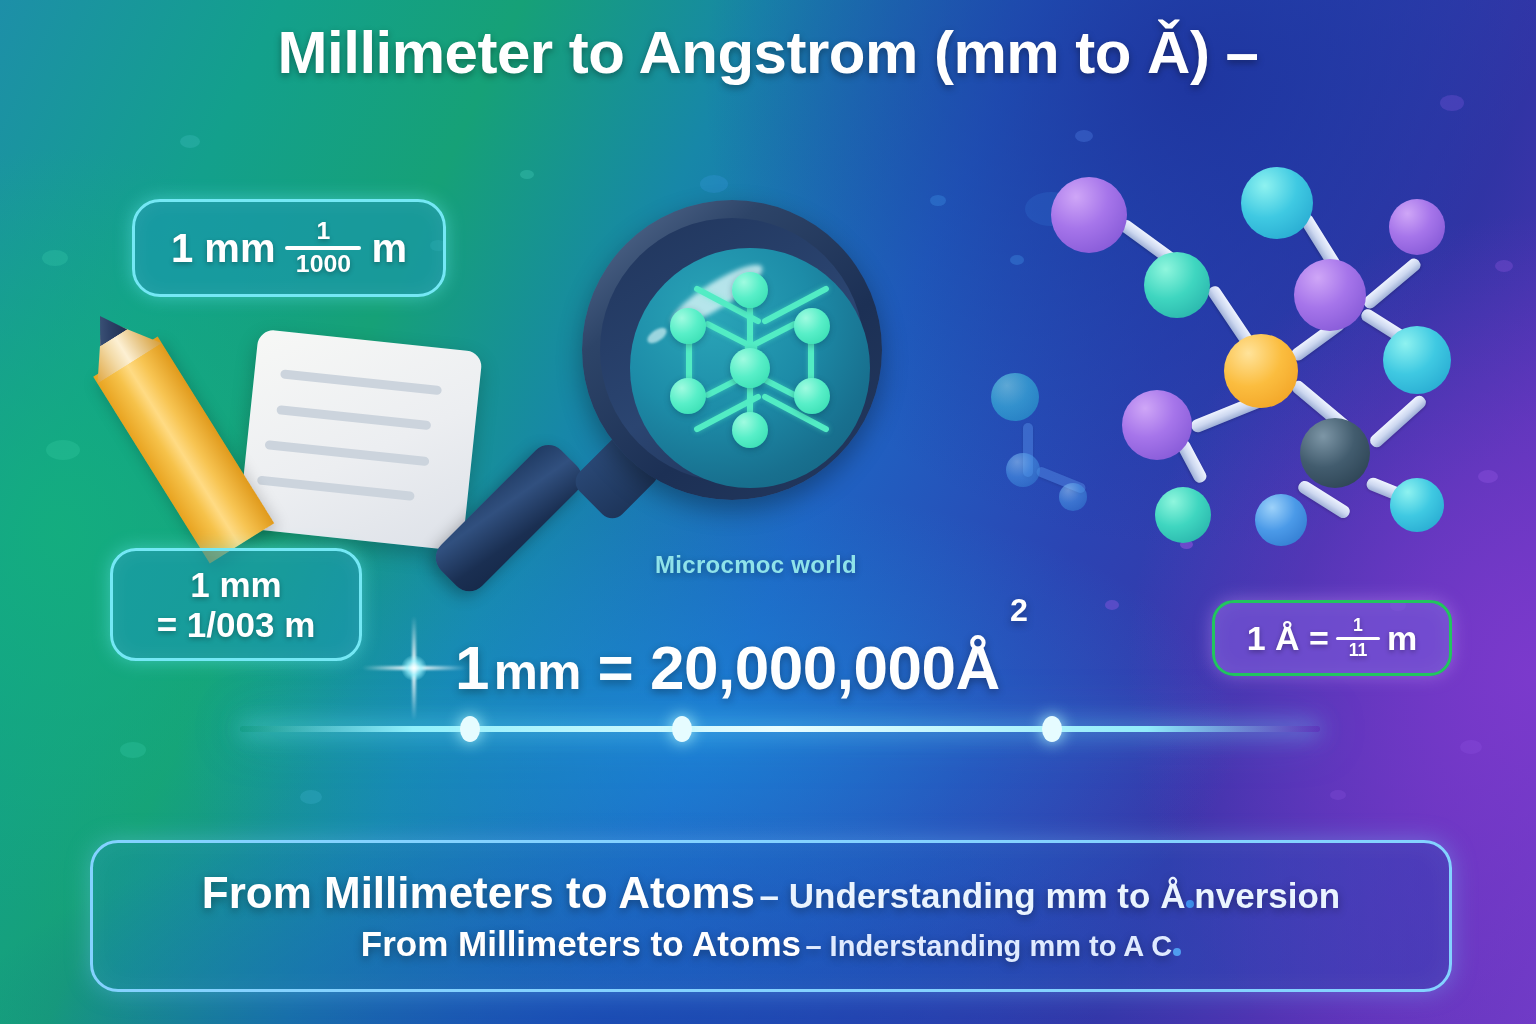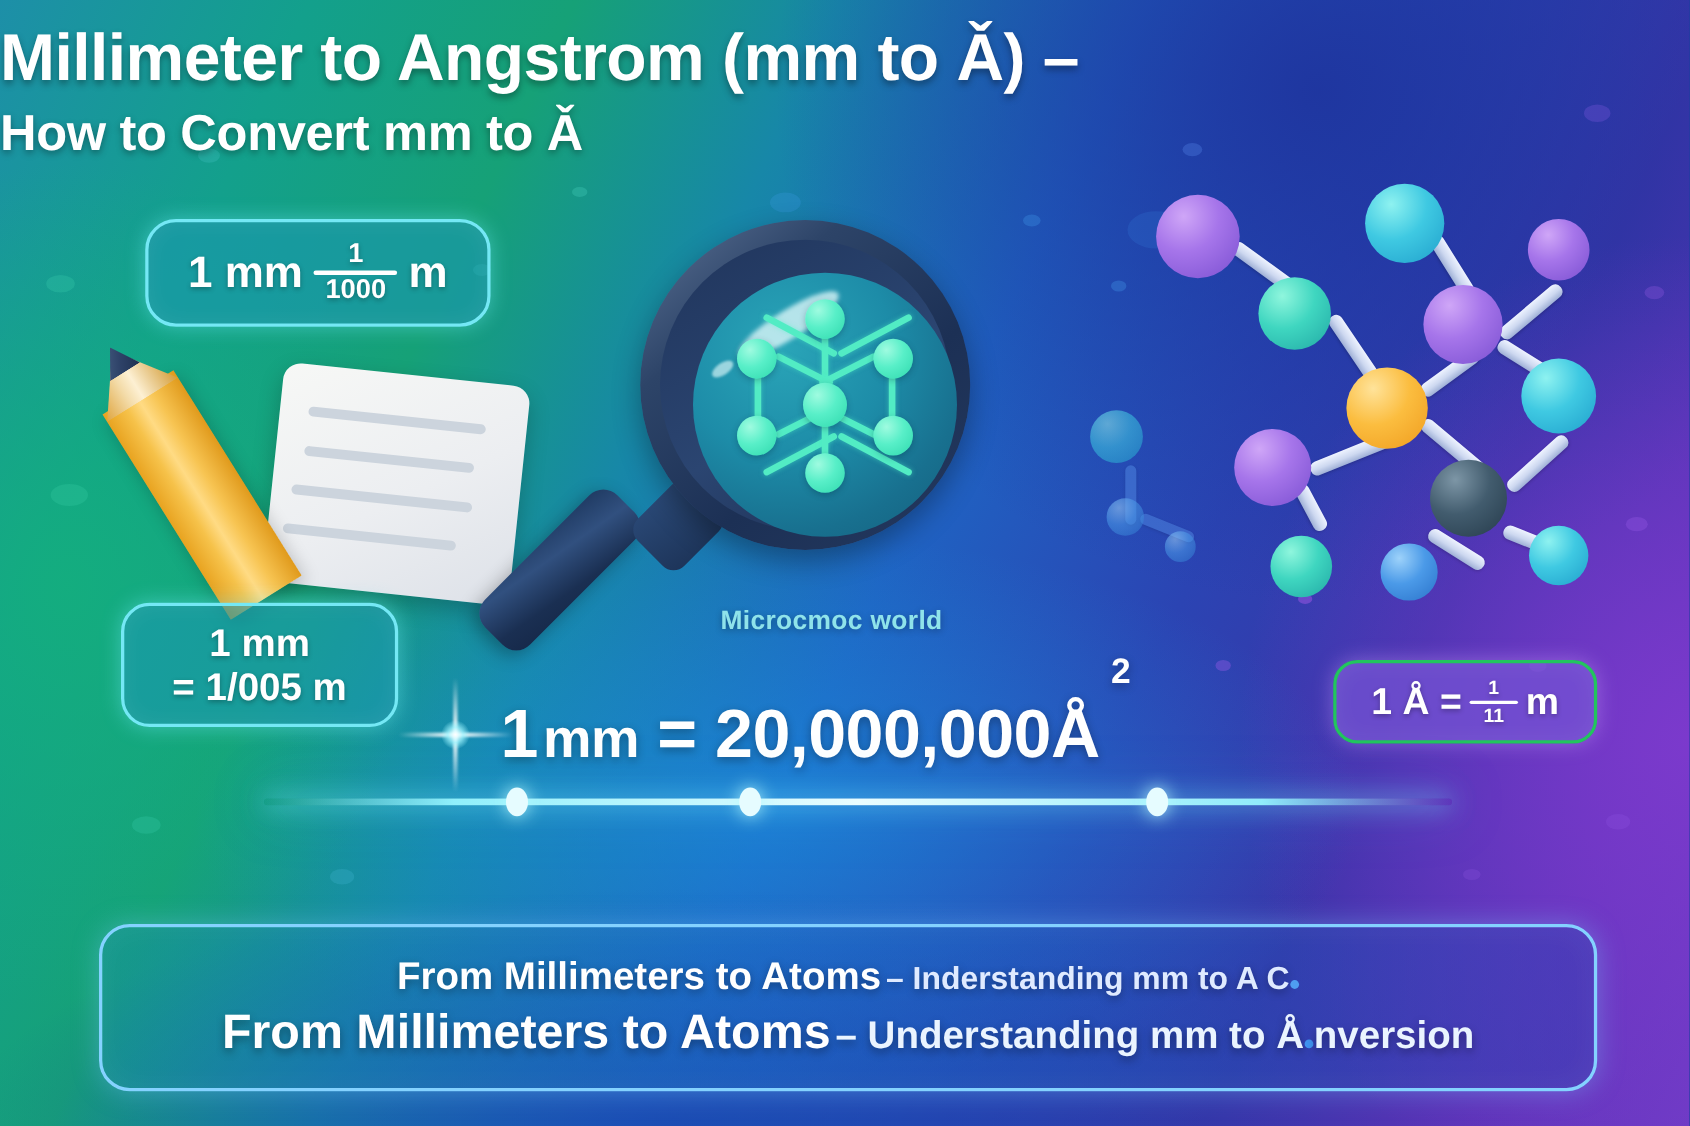--- a/index.html
+++ b/index.html
@@ -35,21 +35,21 @@
   .bg-tint-d{position:absolute;inset:0;
     background:radial-gradient(ellipse 760px 360px at 46% 72%, rgba(25,150,225,.55) 0%, rgba(25,150,225,0) 70%);
   }
   .bg-tint-e{position:absolute;inset:0;
     background:radial-gradient(ellipse 900px 300px at 40% 100%, rgba(26,70,175,.75) 0%, rgba(26,70,175,0) 72%);
   }
 
   .bokeh{position:absolute;border-radius:50%;pointer-events:none;}
 
   
-  .title-wrap{position:absolute;left:0;right:0;top:22px;}
+  .title-wrap{position:absolute;left:0;right:0;top:22px;text-align:center;}
   .title-1{
     font-size:60px;font-weight:bold;color:#ffffff;letter-spacing:-.5px;
     text-shadow:0 3px 7px rgba(0,0,0,.35);line-height:1.04;
   }
   .title-2{
     font-size:46px;font-weight:bold;color:#ffffff;letter-spacing:-.3px;
     text-shadow:0 3px 7px rgba(0,0,0,.35);margin-top:12px;line-height:1.05;
   }
 
   
@@ -202,21 +202,20 @@
   <div class="bokeh" style="left:1495px;top:260px;width:18px;height:12px;background:rgba(150,90,230,.3)"></div>
   <div class="bokeh" style="left:1390px;top:600px;width:16px;height:11px;background:rgba(160,95,235,.32)"></div>
   <div class="bokeh" style="left:1180px;top:540px;width:13px;height:9px;background:rgba(170,90,235,.45)"></div>
   <div class="bokeh" style="left:1460px;top:740px;width:22px;height:14px;background:rgba(150,90,230,.22)"></div>
   <div class="bokeh" style="left:1330px;top:790px;width:16px;height:10px;background:rgba(150,90,230,.22)"></div>
   <div class="bokeh" style="left:1025px;top:192px;width:52px;height:34px;background:rgba(60,150,235,.16)"></div>
   <div class="bokeh" style="left:1105px;top:600px;width:14px;height:10px;background:rgba(150,90,230,.4)"></div>
 
   <div class="title-wrap">
     <div class="title-1">Millimeter to Angstrom (mm to Ǎ) –</div>
-    <div class="title-2">How to Convert mm to Ǎ</div>
   </div>
 
   <div id="pencil-paper">
     <div class="paper">
       <div class="paper-line" style="left:26px;top:38px;width:162px;"></div>
       <div class="paper-line" style="left:26px;top:74px;width:155px;"></div>
       <div class="paper-line" style="left:18px;top:110px;width:165px;"></div>
       <div class="paper-line" style="left:14px;top:146px;width:158px;"></div>
     </div>
     <div class="pencil">
@@ -231,21 +230,21 @@
     <span class="frac">
       <span class="num">1</span>
       <span class="bar"></span>
       <span class="den">1000</span>
     </span>
     <span>m</span>
   </div>
 
   <div class="pill pill-teal" id="badge-mm-simple">
     <span>1 mm</span>
-    <span>= 1/005 m</span>
+    <span>= 1/003 m</span>
   </div>
 
   <div id="magnifier">
     <div class="mag-handle"></div>
     <div class="mag-handle-top"></div>
     <div class="mag-ring">
       <div class="mag-ring-inner">
         <div class="mag-lens">
           <div class="mag-glare"></div>
           <div class="mag-glare2"></div>
@@ -335,22 +334,22 @@
   </div>
 
   <div id="glow-line"></div>
   <div class="line-dot" style="left:460px;"></div>
   <div class="line-dot" style="left:672px;"></div>
   <div class="line-dot" style="left:1042px;"></div>
 
 
   <div id="bottom-banner">
     <div class="banner-line">
+      <span class="b1-strong">From Millimeters to Atoms</span>
+      <span class="b1-light">– Understanding mm to Å</span><span class="blue-dot"></span><span class="b1-light">nversion</span>
+    </div>
+    <div class="banner-line">
       <span class="b2-strong">From Millimeters to Atoms</span>
       <span class="b2-light">– Inderstanding mm to A C</span><span class="blue-dot" style="background:#4f9df0;"></span>
     </div>
-    <div class="banner-line">
-      <span class="b1-strong">From Millimeters to Atoms</span>
-      <span class="b1-light">– Understanding mm to Å</span><span class="blue-dot"></span><span class="b1-light">nversion</span>
-    </div>
   </div>
 
 </div>
 
 </body></html>

